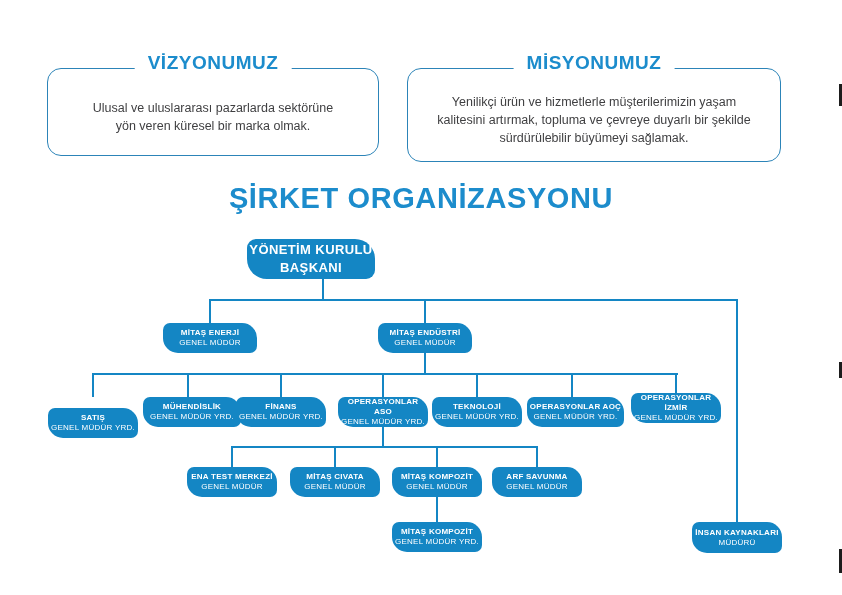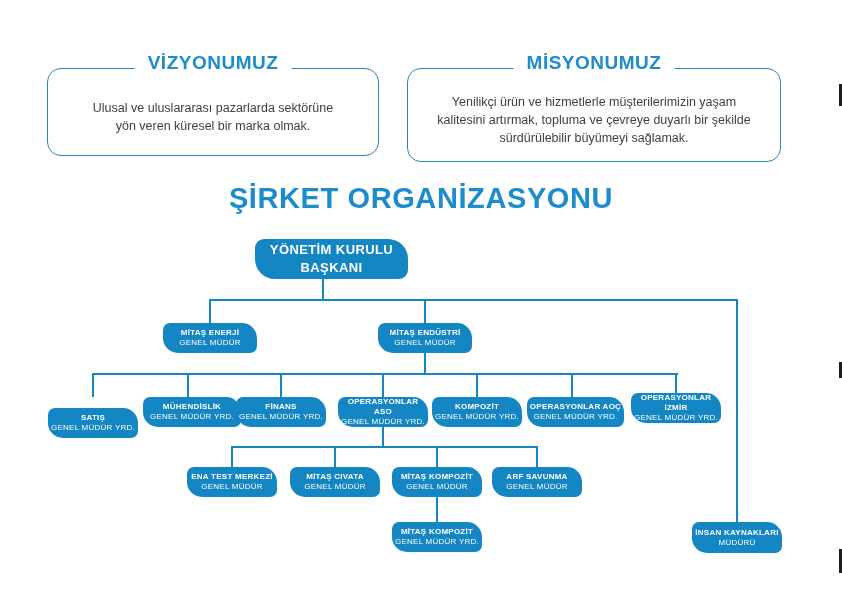--- a/index.html
+++ b/index.html
@@ -76,21 +76,21 @@
   <div class="cl" style="left:571px;top:375px;width:2px;height:22px"></div>
   <div class="cl" style="left:675px;top:375px;width:2px;height:22px"></div>
   <div class="cl" style="left:382px;top:427px;width:2px;height:21px"></div>
   <div class="cl" style="left:231px;top:446px;width:307px;height:2px"></div>
   <div class="cl" style="left:231px;top:448px;width:2px;height:19px"></div>
   <div class="cl" style="left:334px;top:448px;width:2px;height:19px"></div>
   <div class="cl" style="left:436px;top:448px;width:2px;height:19px"></div>
   <div class="cl" style="left:536px;top:448px;width:2px;height:19px"></div>
   <div class="cl" style="left:436px;top:497px;width:2px;height:25px"></div>
 
-  <div class="node node-ceo" style="left:255px;top:239px;width:153px;height:40px">
+  <div class="node node-ceo" style="left:247px;top:239px;width:128px;height:40px">
     <div class="l1">YÖNETİM KURULU</div>
     <div class="l2">BAŞKANI</div>
   </div>
 
   <div class="node" style="left:163px;top:323px;width:94px;height:30px">
     <div class="l1">MİTAŞ ENERJİ</div>
     <div class="l2">GENEL MÜDÜR</div>
   </div>
   <div class="node" style="left:378px;top:323px;width:94px;height:30px">
     <div class="l1">MİTAŞ ENDÜSTRİ</div>
@@ -107,21 +107,21 @@
   </div>
   <div class="node" style="left:236px;top:397px;width:90px;height:30px">
     <div class="l1">FİNANS</div>
     <div class="l2">GENEL MÜDÜR YRD.</div>
   </div>
   <div class="node" style="left:338px;top:397px;width:90px;height:30px">
     <div class="l1">OPERASYONLAR ASO</div>
     <div class="l2">GENEL MÜDÜR YRD.</div>
   </div>
   <div class="node" style="left:432px;top:397px;width:90px;height:30px">
-    <div class="l1">KOMPOZİT</div>
+    <div class="l1">TEKNOLOJİ</div>
     <div class="l2">GENEL MÜDÜR YRD.</div>
   </div>
   <div class="node" style="left:527px;top:397px;width:97px;height:30px">
     <div class="l1">OPERASYONLAR AOÇ</div>
     <div class="l2">GENEL MÜDÜR YRD.</div>
   </div>
   <div class="node" style="left:631px;top:393px;width:90px;height:30px">
     <div class="l1">OPERASYONLAR İZMİR</div>
     <div class="l2">GENEL MÜDÜR YRD.</div>
   </div>

